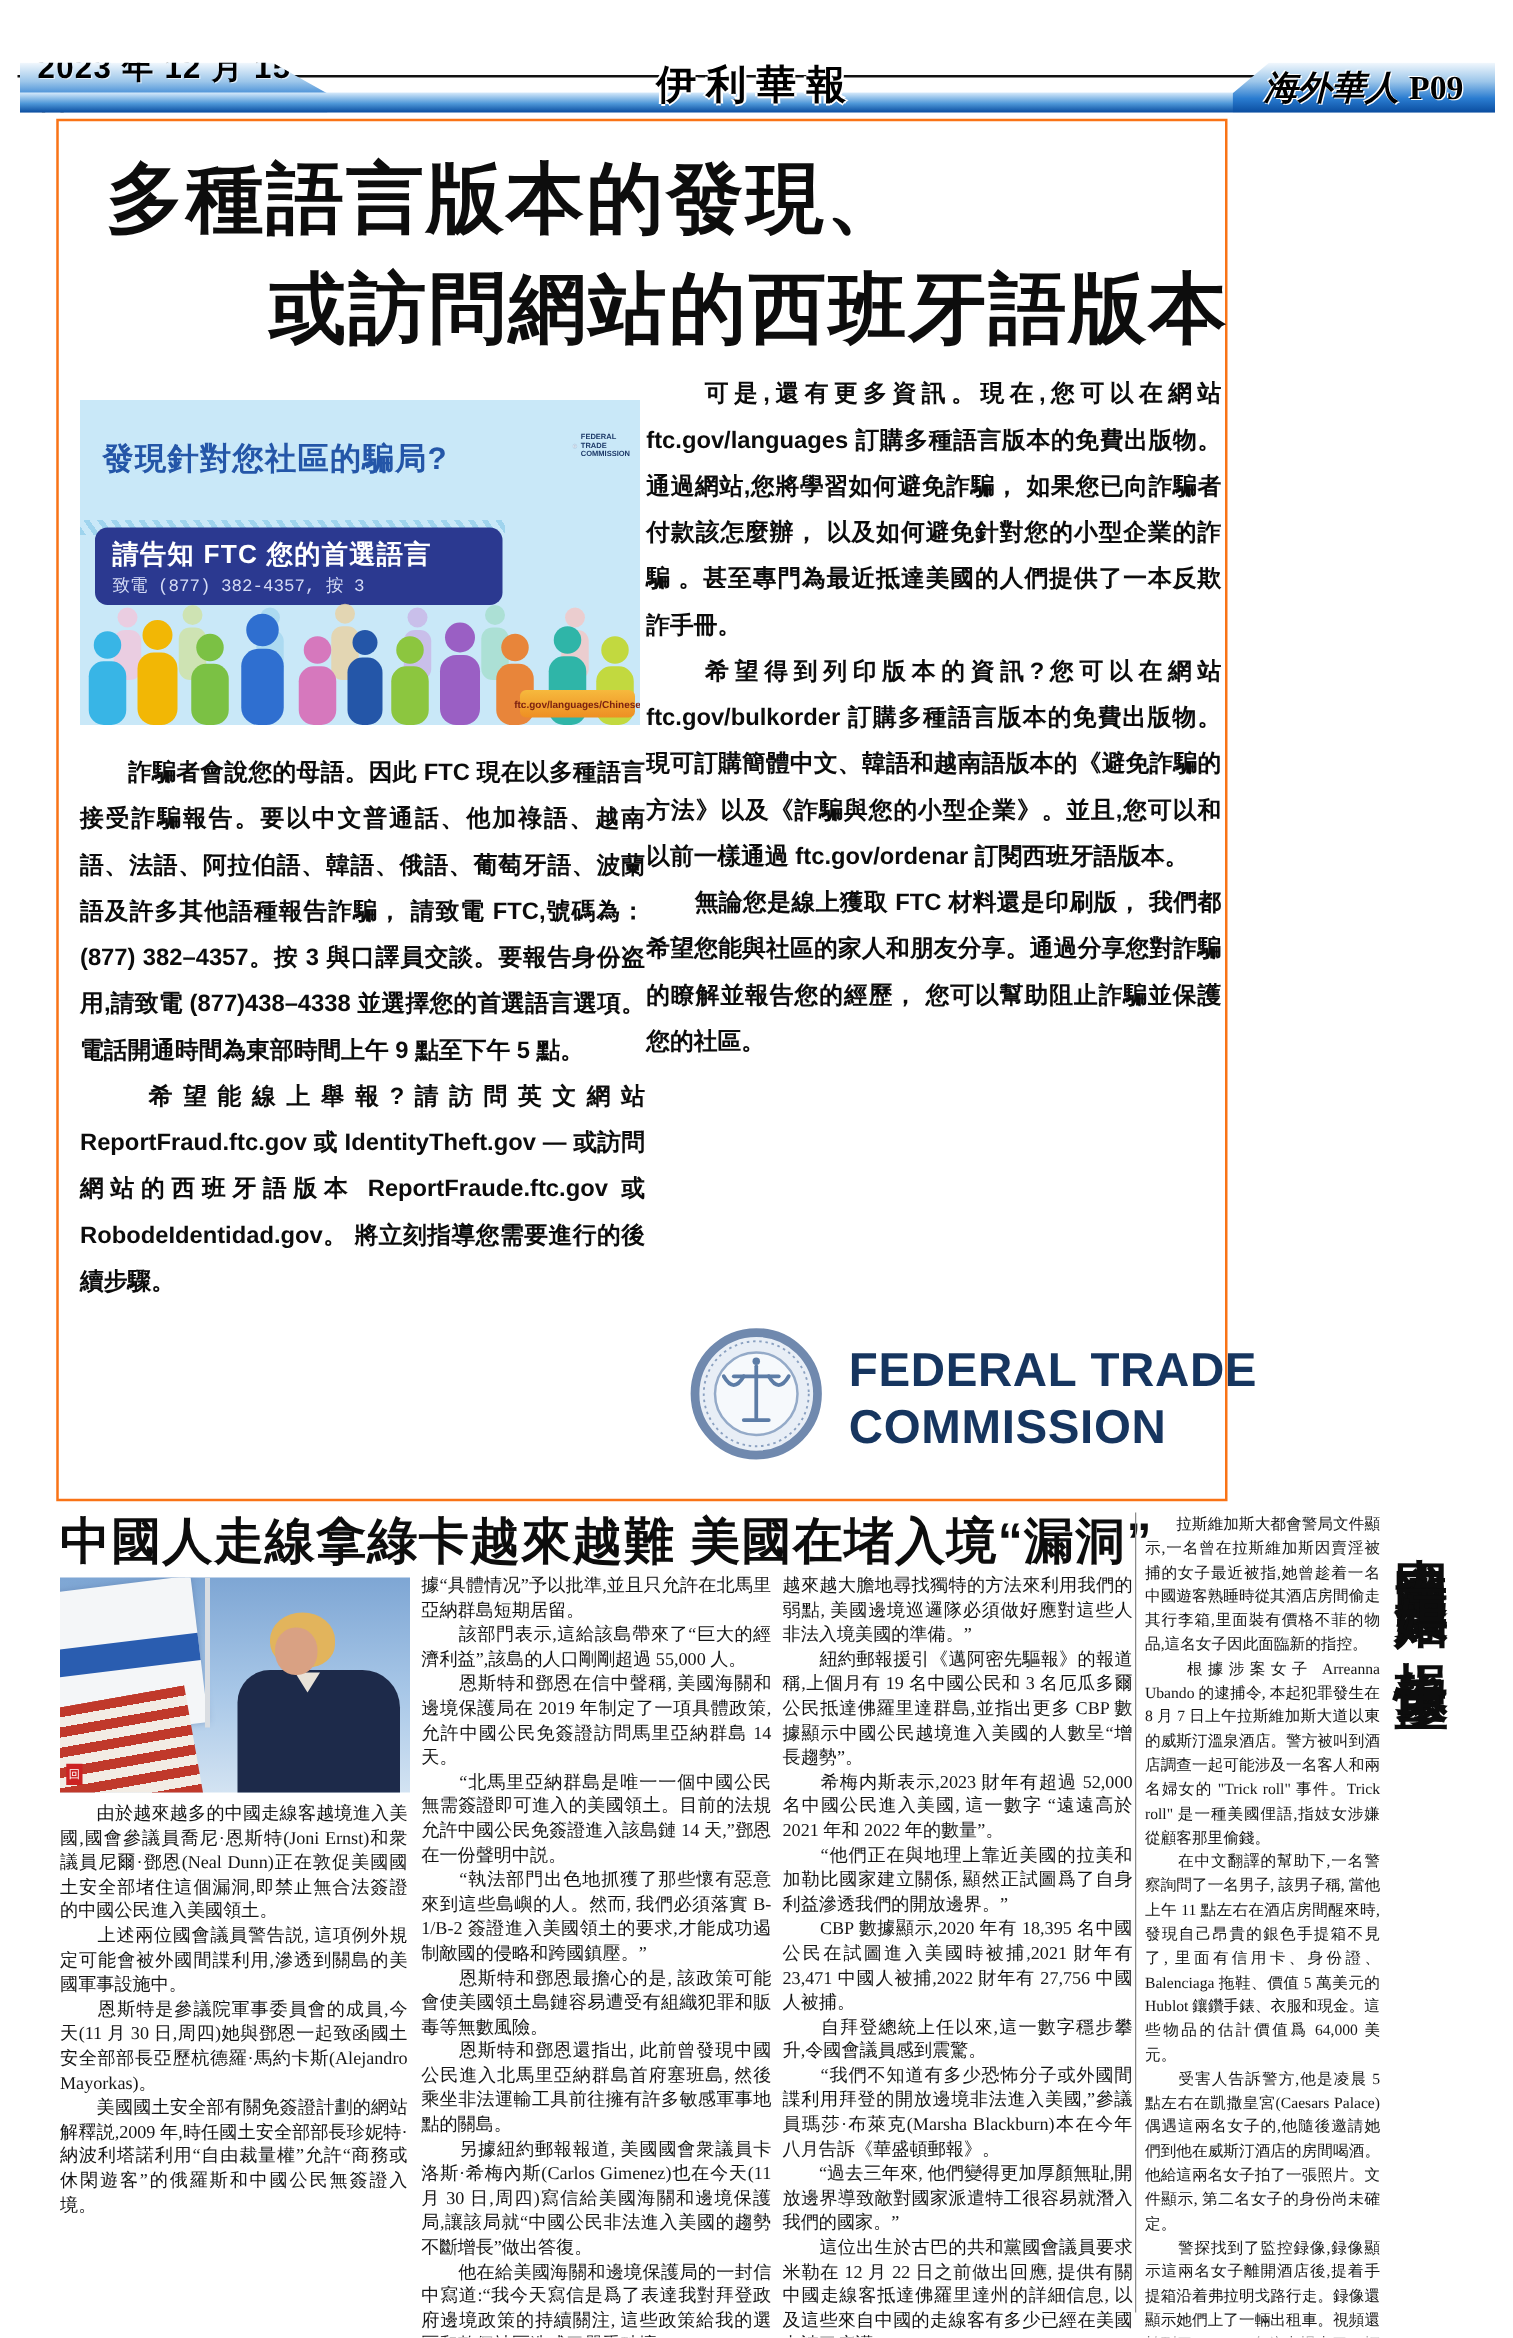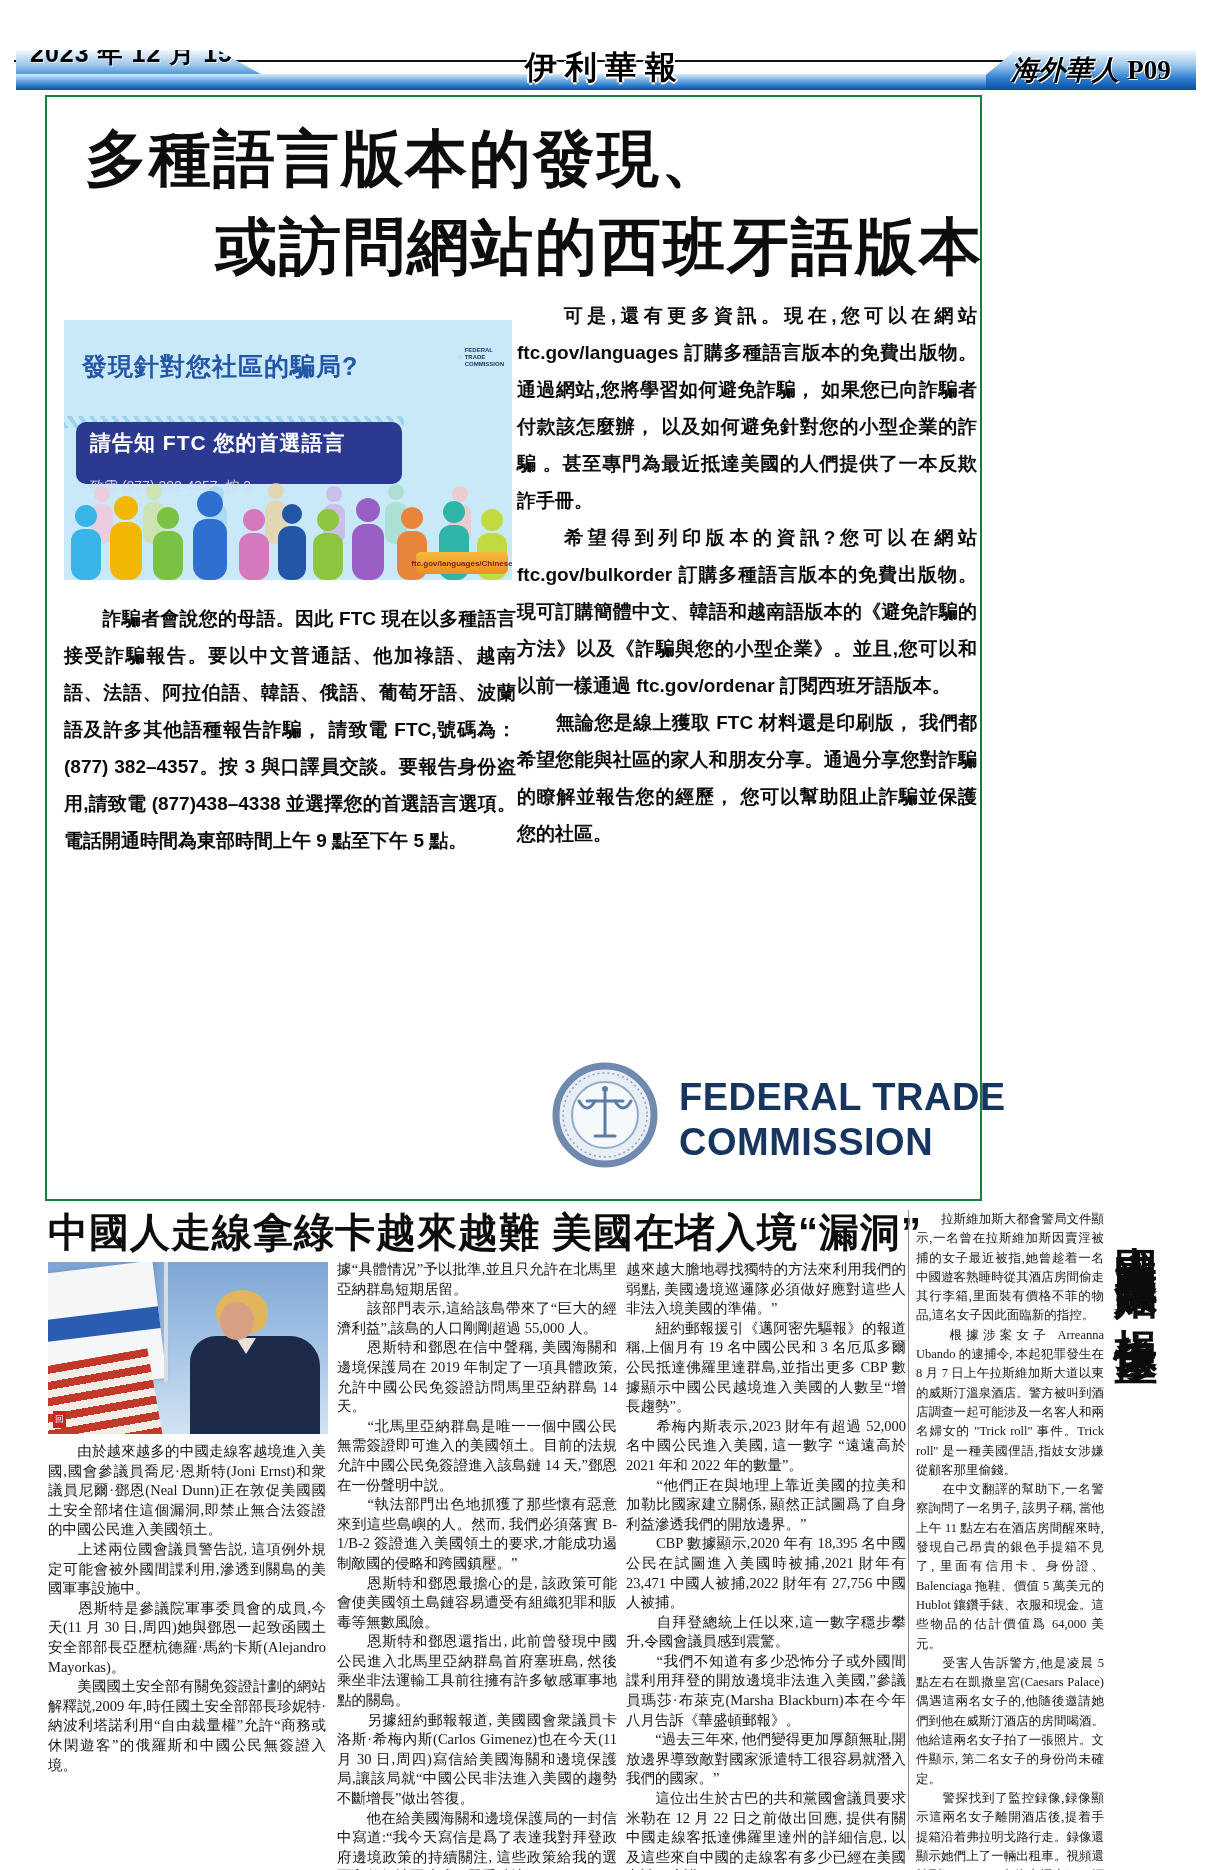--- a/index.html
+++ b/index.html
@@ -22,36 +22,36 @@
              display:flex;align-items:center;justify-content:center;gap:8px;box-sizing:border-box;}
   .hdr-sect{font-family:"Liberation Serif","DejaVu Serif",serif;font-style:italic;
             font-weight:bold;font-size:27px;color:#000;text-shadow:1px 1px 0 #fff,-1px -1px 0 #fff;}
   .hdr-page{font-family:"Liberation Serif","DejaVu Serif",serif;font-weight:bold;font-size:27px;
             color:#000;text-shadow:1px 1px 0 #fff,-1px -1px 0 #fff;}
   .paper-title{top:46px;left:0;width:100%;text-align:center;font-size:32px;font-weight:900;
                letter-spacing:8px;color:#000;
                text-shadow:2px 0 0 #fff,-2px 0 0 #fff,0 2px 0 #fff,0 -2px 0 #fff;}
 
   
-  .main-box{top:95px;left:45px;width:933px;height:1102px;border:2px solid #15803d;background:#fff;}
+  .main-box{top:95px;left:45px;width:933px;height:1102px;border:2px solid #f97316;background:#fff;}
   .hl{font-weight:800;font-size:62px;letter-spacing:2px;color:#0d0d0d;white-space:nowrap;}
   .hl1{top:20px;left:38px;}
   .hl2{top:108px;left:168px;}
 
   
   .gfx{top:223px;left:17px;width:448px;height:260px;background:#c9e8f8;overflow:hidden;}
   .gfx-title{top:30px;left:18px;font-size:25px;font-weight:bold;color:#2456a8;letter-spacing:1px;}
   .gfx-seal{top:22px;left:394px;width:46px;height:30px;display:flex;gap:3px;align-items:center;}
   .gfx-seal-txt{font-size:6px;font-weight:bold;color:#1d3968;line-height:7px;}
   .hatch{top:96px;left:0;width:340px;height:12px;
          background:repeating-linear-gradient(55deg,#9fd4ee 0 4px,rgba(255,255,255,0) 4px 9px);}
   .callout{top:102px;left:12px;width:326px;height:62px;background:#2b3990;border-radius:10px;
            color:#fff;padding:7px 0 0 14px;box-sizing:border-box;}
   .callout-l1{font-size:21px;font-weight:bold;letter-spacing:1px;}
-  .callout-l2{font-size:14px;color:#d5dbf5;margin-top:21px;}
+  .callout-l2{font-size:14px;color:#d5dbf5;margin-top:3px;font-family:Liberation Mono, monospace;}
   .crowd{top:158px;left:0;width:448px;height:102px;}
   .badge{top:232px;left:352px;width:92px;height:22px;border-radius:5px;
          background:linear-gradient(180deg,#f6b93d,#ee8f23);display:flex;align-items:center;justify-content:center;
          font-size:8px;font-weight:bold;color:#7a1f10;}
 
   
   .bodycol{font-size:19px;line-height:37px;font-weight:600;text-align:justify;color:#0c0c0c;}
   .bodycol p{margin:0;}
   .leftcol{top:503px;left:17px;width:452px;}
   .rightcol{top:200px;left:470px;width:460px;}
@@ -175,20 +175,21 @@
         <circle cx="390" cy="34" r="11" fill="#2fb5a8"></circle>
           <rect x="375" y="47" width="30" height="55" rx="12" fill="#2fb5a8"></rect>
         <circle cx="428" cy="42" r="11" fill="#c2d93f"></circle>
           <rect x="413" y="55" width="30" height="47" rx="12" fill="#c2d93f"></rect>
       </svg>
       <div class="abs badge">ftc.gov/languages/Chinese</div>
     </div>
 
     <div class="abs bodycol leftcol">
       <p>　　詐騙者會說您的母語。因此 FTC 現在以多種語言接受詐騙報告。要以中文普通話、他加祿語、越南語、法語、阿拉伯語、韓語、俄語、葡萄牙語、波蘭語及許多其他語種報告詐騙， 請致電 FTC,號碼為：(877) 382–4357。按 3 與口譯員交談。要報告身份盗用,請致電 (877)438–4338 並選擇您的首選語言選項。電話開通時間為東部時間上午 9 點至下午 5 點。</p>
+      <p>　　希望能線上舉報?請訪問英文網站 ReportFraud.ftc.gov 或 IdentityTheft.gov — 或訪問網站的西班牙語版本 ReportFraude.ftc.gov 或 RobodeIdentidad.gov。 將立刻指導您需要進行的後續步驟。</p>
     </div>
 
     <div class="abs bodycol rightcol">
       <p>　　可是,還有更多資訊。現在,您可以在網站 ftc.gov/languages 訂購多種語言版本的免費出版物。通過網站,您將學習如何避免詐騙， 如果您已向詐騙者付款該怎麼辦， 以及如何避免針對您的小型企業的詐騙 。甚至專門為最近抵達美國的人們提供了一本反欺詐手冊。</p>
       <p>　　希望得到列印版本的資訊?您可以在網站 ftc.gov/bulkorder 訂購多種語言版本的免費出版物。現可訂購簡體中文、韓語和越南語版本的《避免詐騙的方法》以及《詐騙與您的小型企業》。並且,您可以和以前一樣通過 ftc.gov/ordenar 訂閱西班牙語版本。</p>
       <p>　　無論您是線上獲取 FTC 材料還是印刷版， 我們都希望您能與社區的家人和朋友分享。通過分享您對詐騙的瞭解並報告您的經歷， 您可以幫助阻止詐騙並保護您的社區。</p>
     </div>
 
     <svg class="abs logo-seal" viewBox="0 0 106 106">
       <circle cx="53" cy="53" r="49" fill="#e8eef6" stroke="#7089ae" stroke-width="7"></circle>

